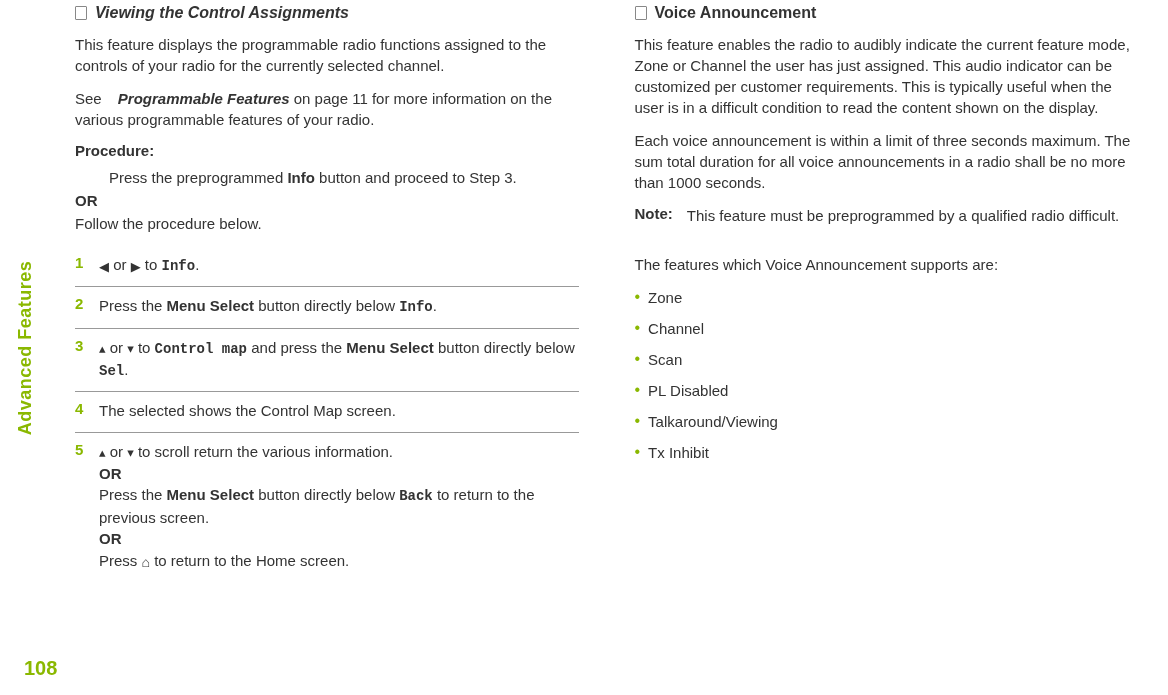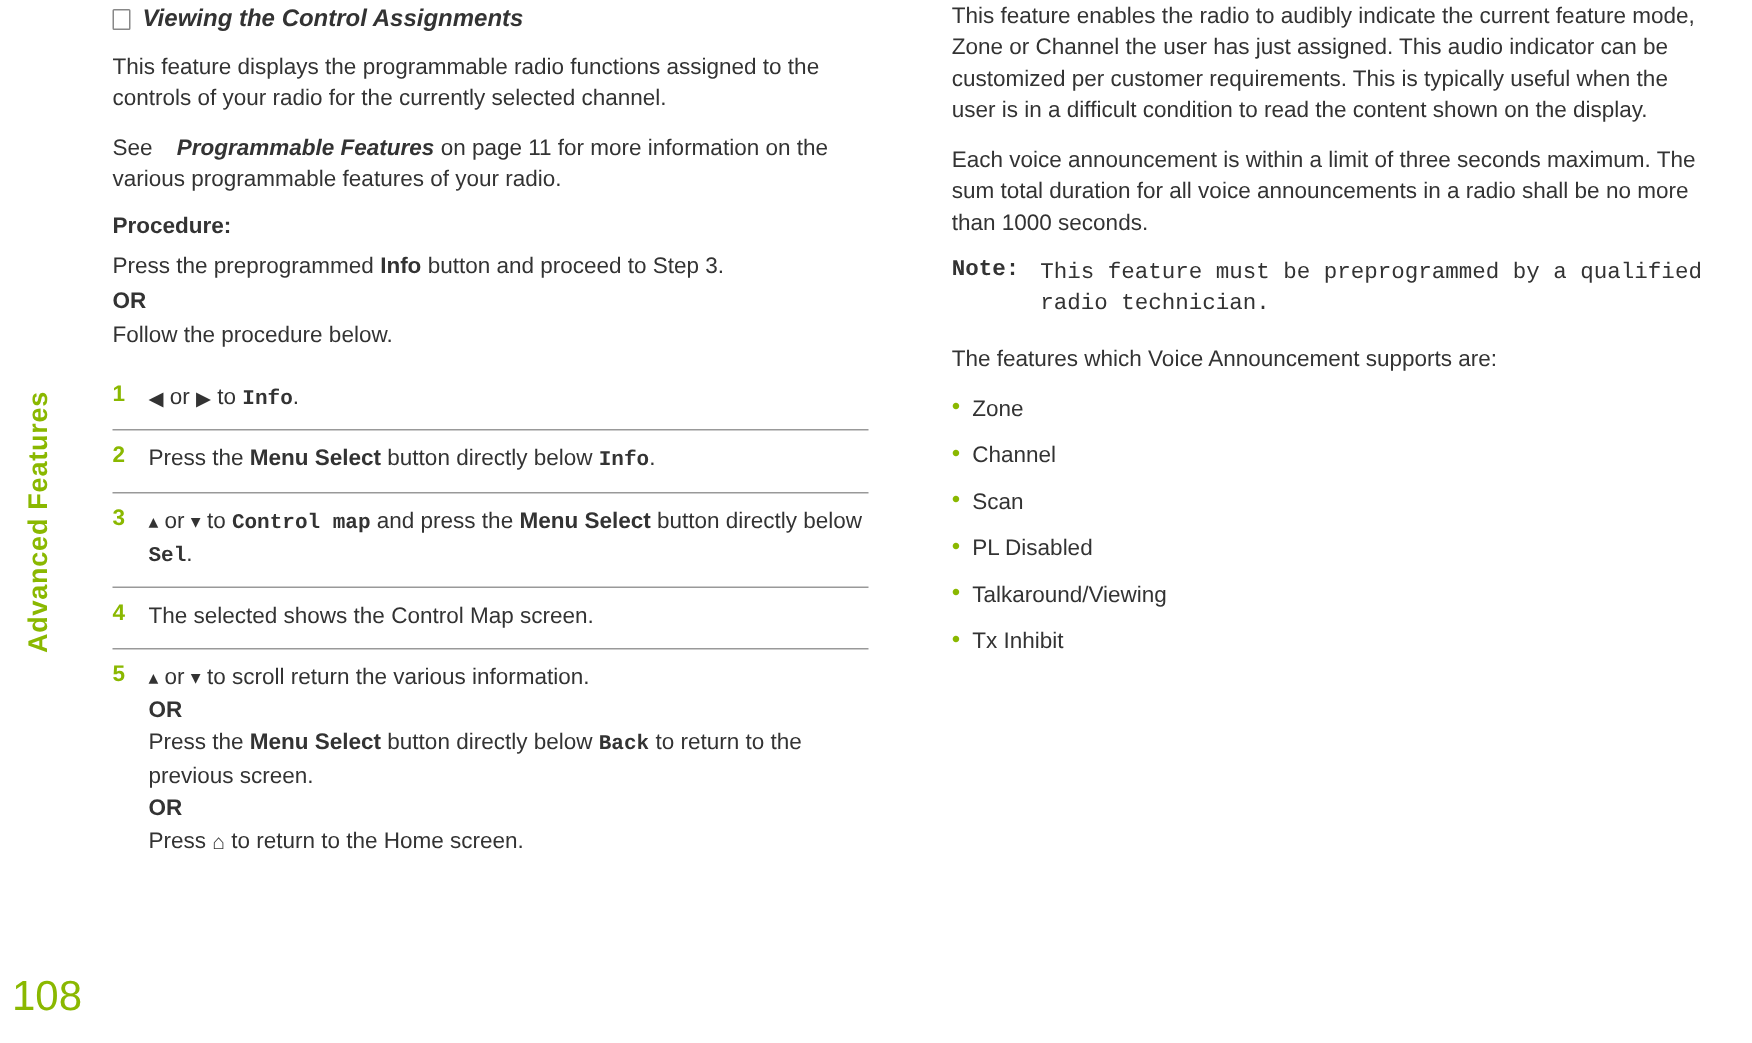--- a/index.html
+++ b/index.html
@@ -24,25 +24,25 @@
       top: 50%;
       transform: translateY(-50%) rotate(180deg);
       writing-mode: vertical-rl;
       color: #8ab800;
       font-weight: bold;
       font-size: 18px;
       letter-spacing: 0.5px;
     }
     .page-number {
       position: absolute;
-      left: 8px;
+      left: 24px;
       bottom: 15px;
       color: #8ab800;
-      font-weight: normal;
-      font-size: 28px;
+      font-weight: bold;
+      font-size: 20px;
     }
     .content {
       display: flex;
       gap: 56px;
       padding: 0px 30px 20px 75px;
       width: 100%;
     }
     .col {
       flex: 1;
       max-width: 520px;
@@ -116,22 +116,21 @@
       line-height: 1;
     }
     .home-icon {
       display: inline-block;
       font-size: 14px;
       vertical-align: middle;
     }
     .note-row {
       display: flex;
       gap: 14px;
-      margin-bottom: 16px;
-      font-family: Liberation Mono, monospace;
+      margin-bottom: 28px;
     }
     .note-label {
       font-weight: bold;
       flex-shrink: 0;
     }
     .note-text {
       flex: 1;
       line-height: 1.4;
     }
     .bullet-list {
@@ -171,21 +170,21 @@
       </div>
 
       <p>This feature displays the programmable radio functions assigned to the controls of your radio for the currently selected channel.</p>
 
       <p>
         <span>See </span><span class="italic-bold">Programmable Features</span><span> on page 11 for more information on the various programmable features of your radio.</span>
       </p>
 
       <div class="subheading">Procedure:</div>
 
-      <p style="margin-bottom:2px;">
+      <p style="margin-bottom:2px;margin-left:34px;">
         <span>Press the preprogrammed </span><span class="bold">Info</span><span> button and proceed to Step 3.</span>
       </p>
       <p style="margin-bottom:2px;"><span class="bold">OR</span></p>
       <p>Follow the procedure below.</p>
 
       <ol class="steps">
         <li class="step">
           <span class="step-num">1</span>
           <span class="step-body">
             <span class="arrow">◀</span><span> or </span><span class="arrow">▶</span><span> to </span><span class="mono-ui">Info</span><span>.</span>
@@ -214,27 +213,31 @@
             <span class="or-text">OR</span>
             <span>Press the </span><span class="bold">Menu Select</span><span> button directly below </span><span class="mono-ui">Back</span><span> to return to the previous screen.</span>
             <span class="or-text">OR</span>
             <span>Press </span><span class="home-icon">⌂</span><span> to return to the Home screen.</span>
           </span>
         </li>
       </ol>
     </div>
 
     <div class="col">
+      <div class="section-heading">
+        <span class="book-icon"></span>
+        <span class="heading-text">Voice Announcement</span>
+      </div>
 
       <p>This feature enables the radio to audibly indicate the current feature mode, Zone or Channel the user has just assigned. This audio indicator can be customized per customer requirements. This is typically useful when the user is in a difficult condition to read the content shown on the display.</p>
       <p>Each voice announcement is within a limit of three seconds maximum. The sum total duration for all voice announcements in a radio shall be no more than 1000 seconds.</p>
 
       <div class="note-row">
         <span class="note-label">Note:</span>
-        <span class="note-text">This feature must be preprogrammed by a qualified radio technician.</span>
+        <span class="note-text">This feature must be preprogrammed by a qualified radio difficult.</span>
       </div>
 
       <p>The features which Voice Announcement supports are:</p>
 
       <ul class="bullet-list">
         <li class="bullet-item">
             <span class="bullet-dot">•</span>
             <span>Zone</span>
           </li>
         <li class="bullet-item">

